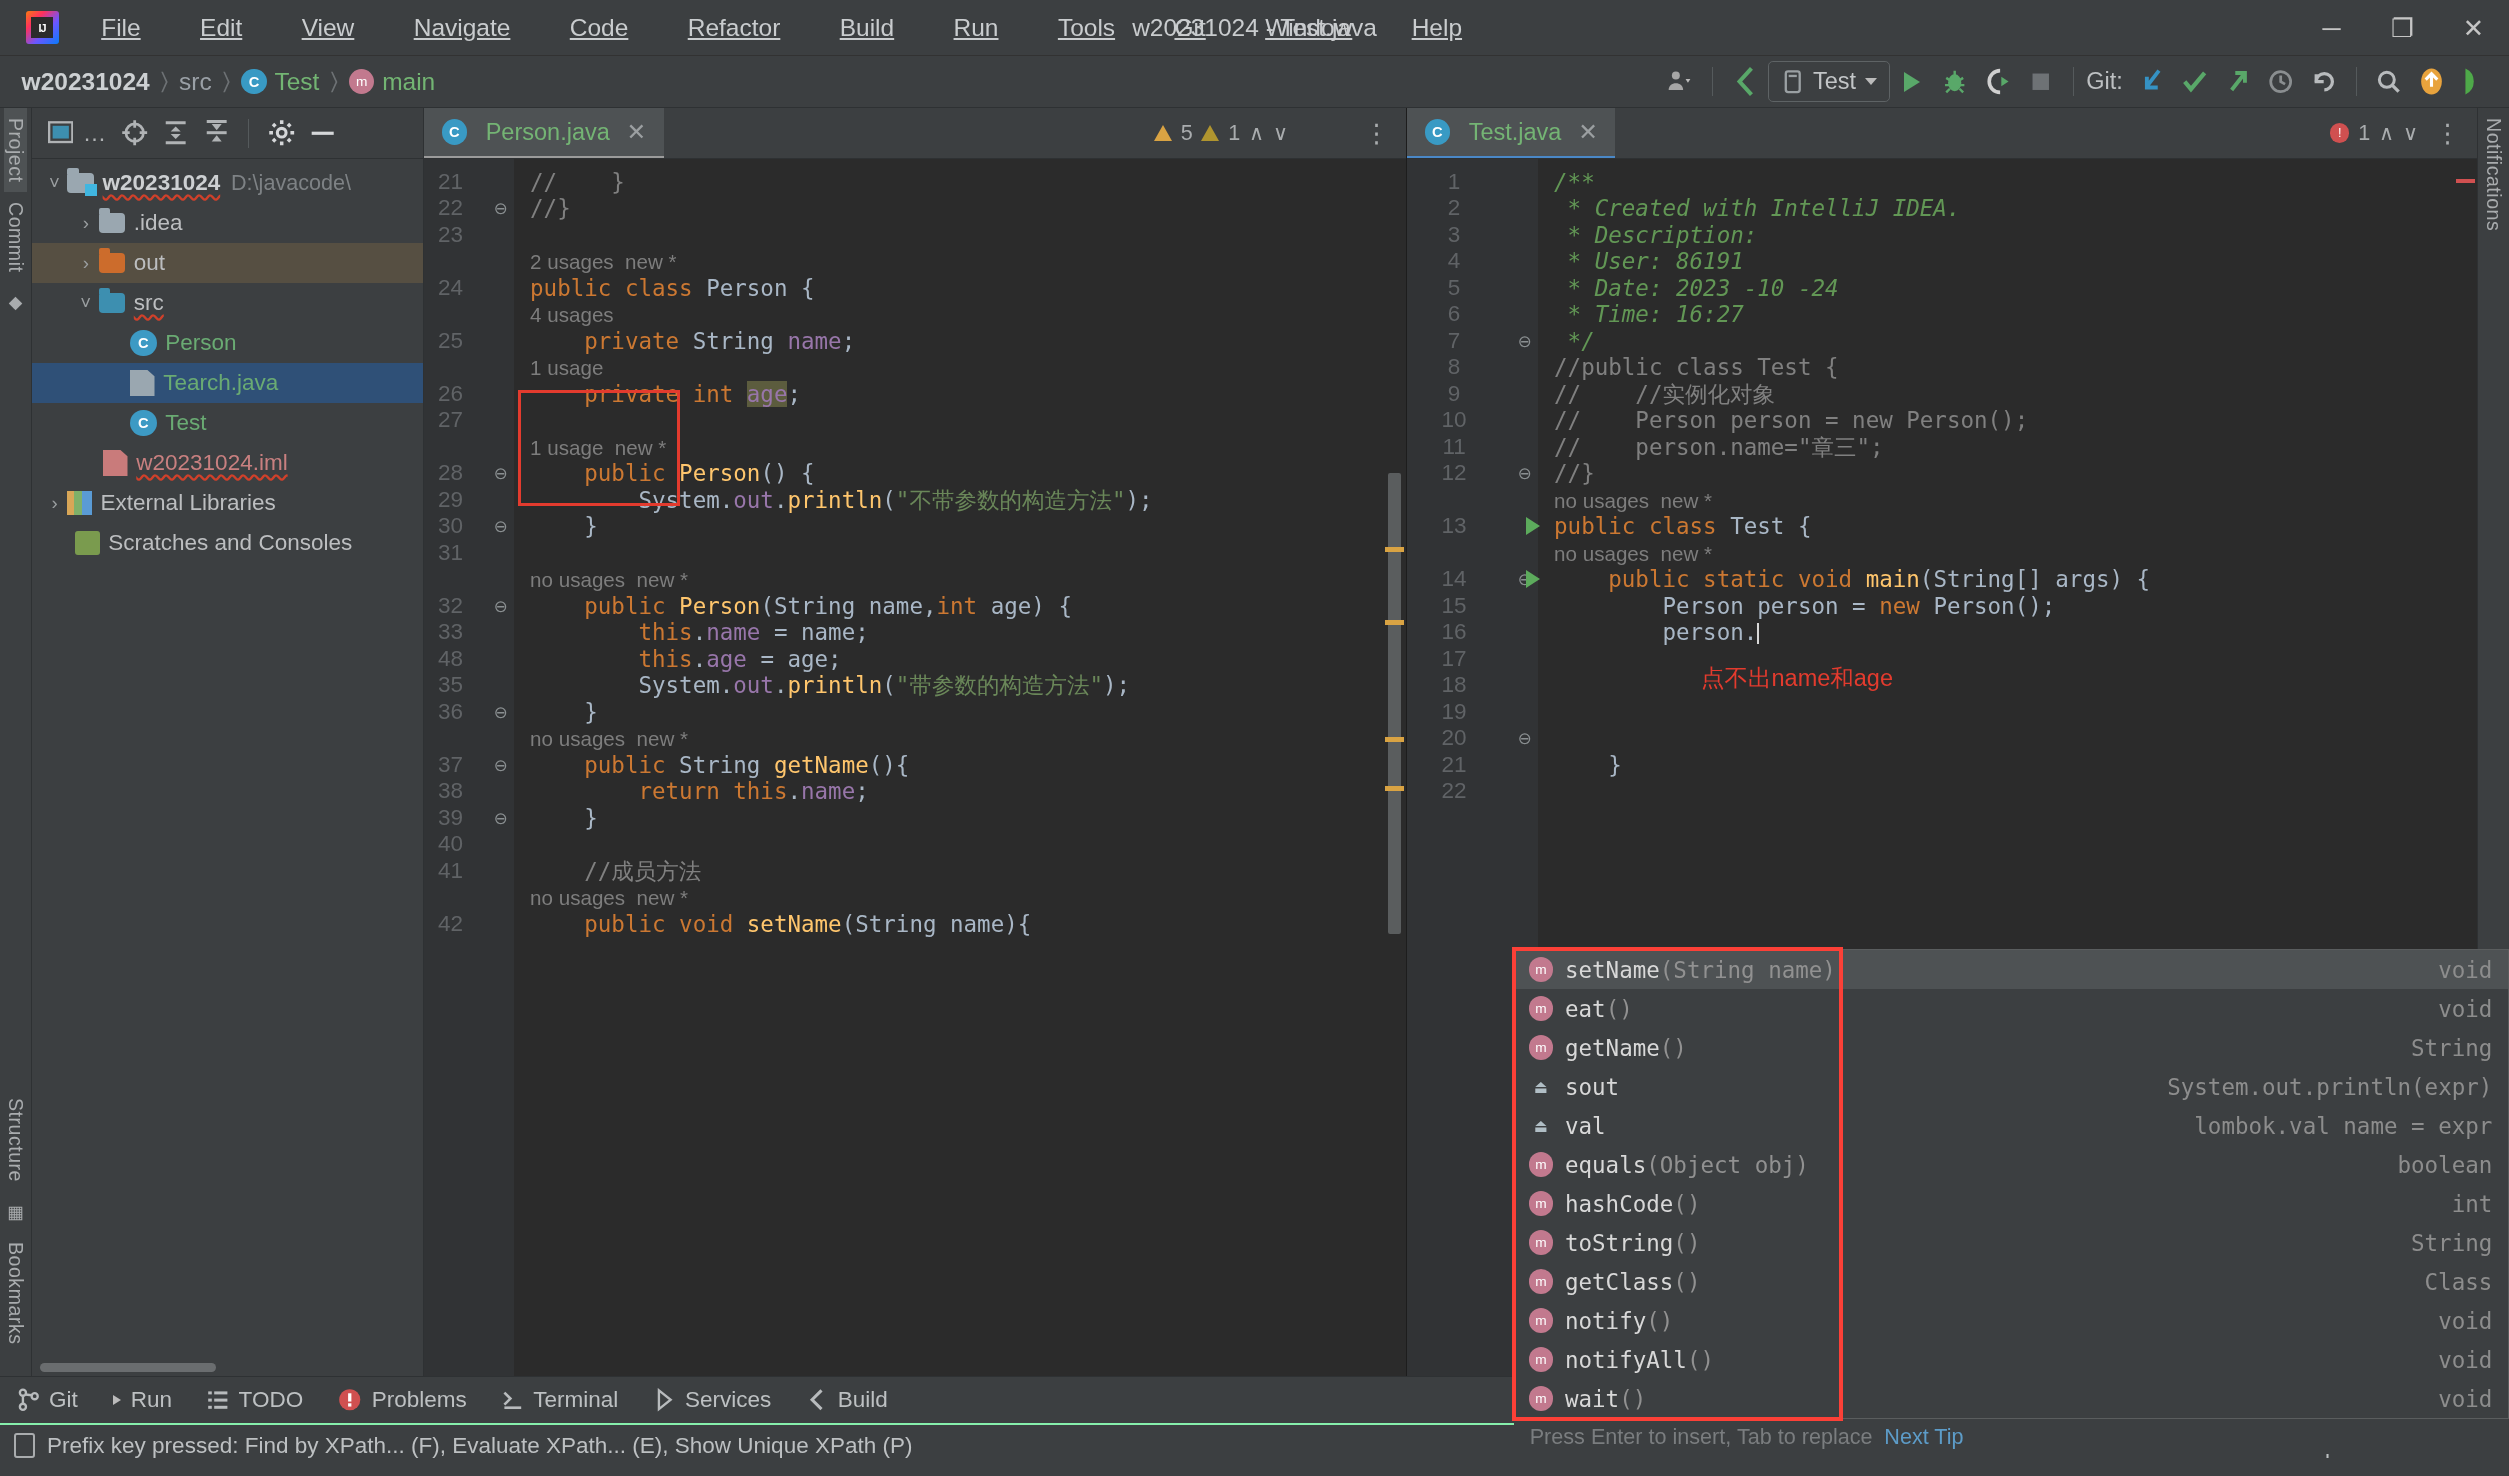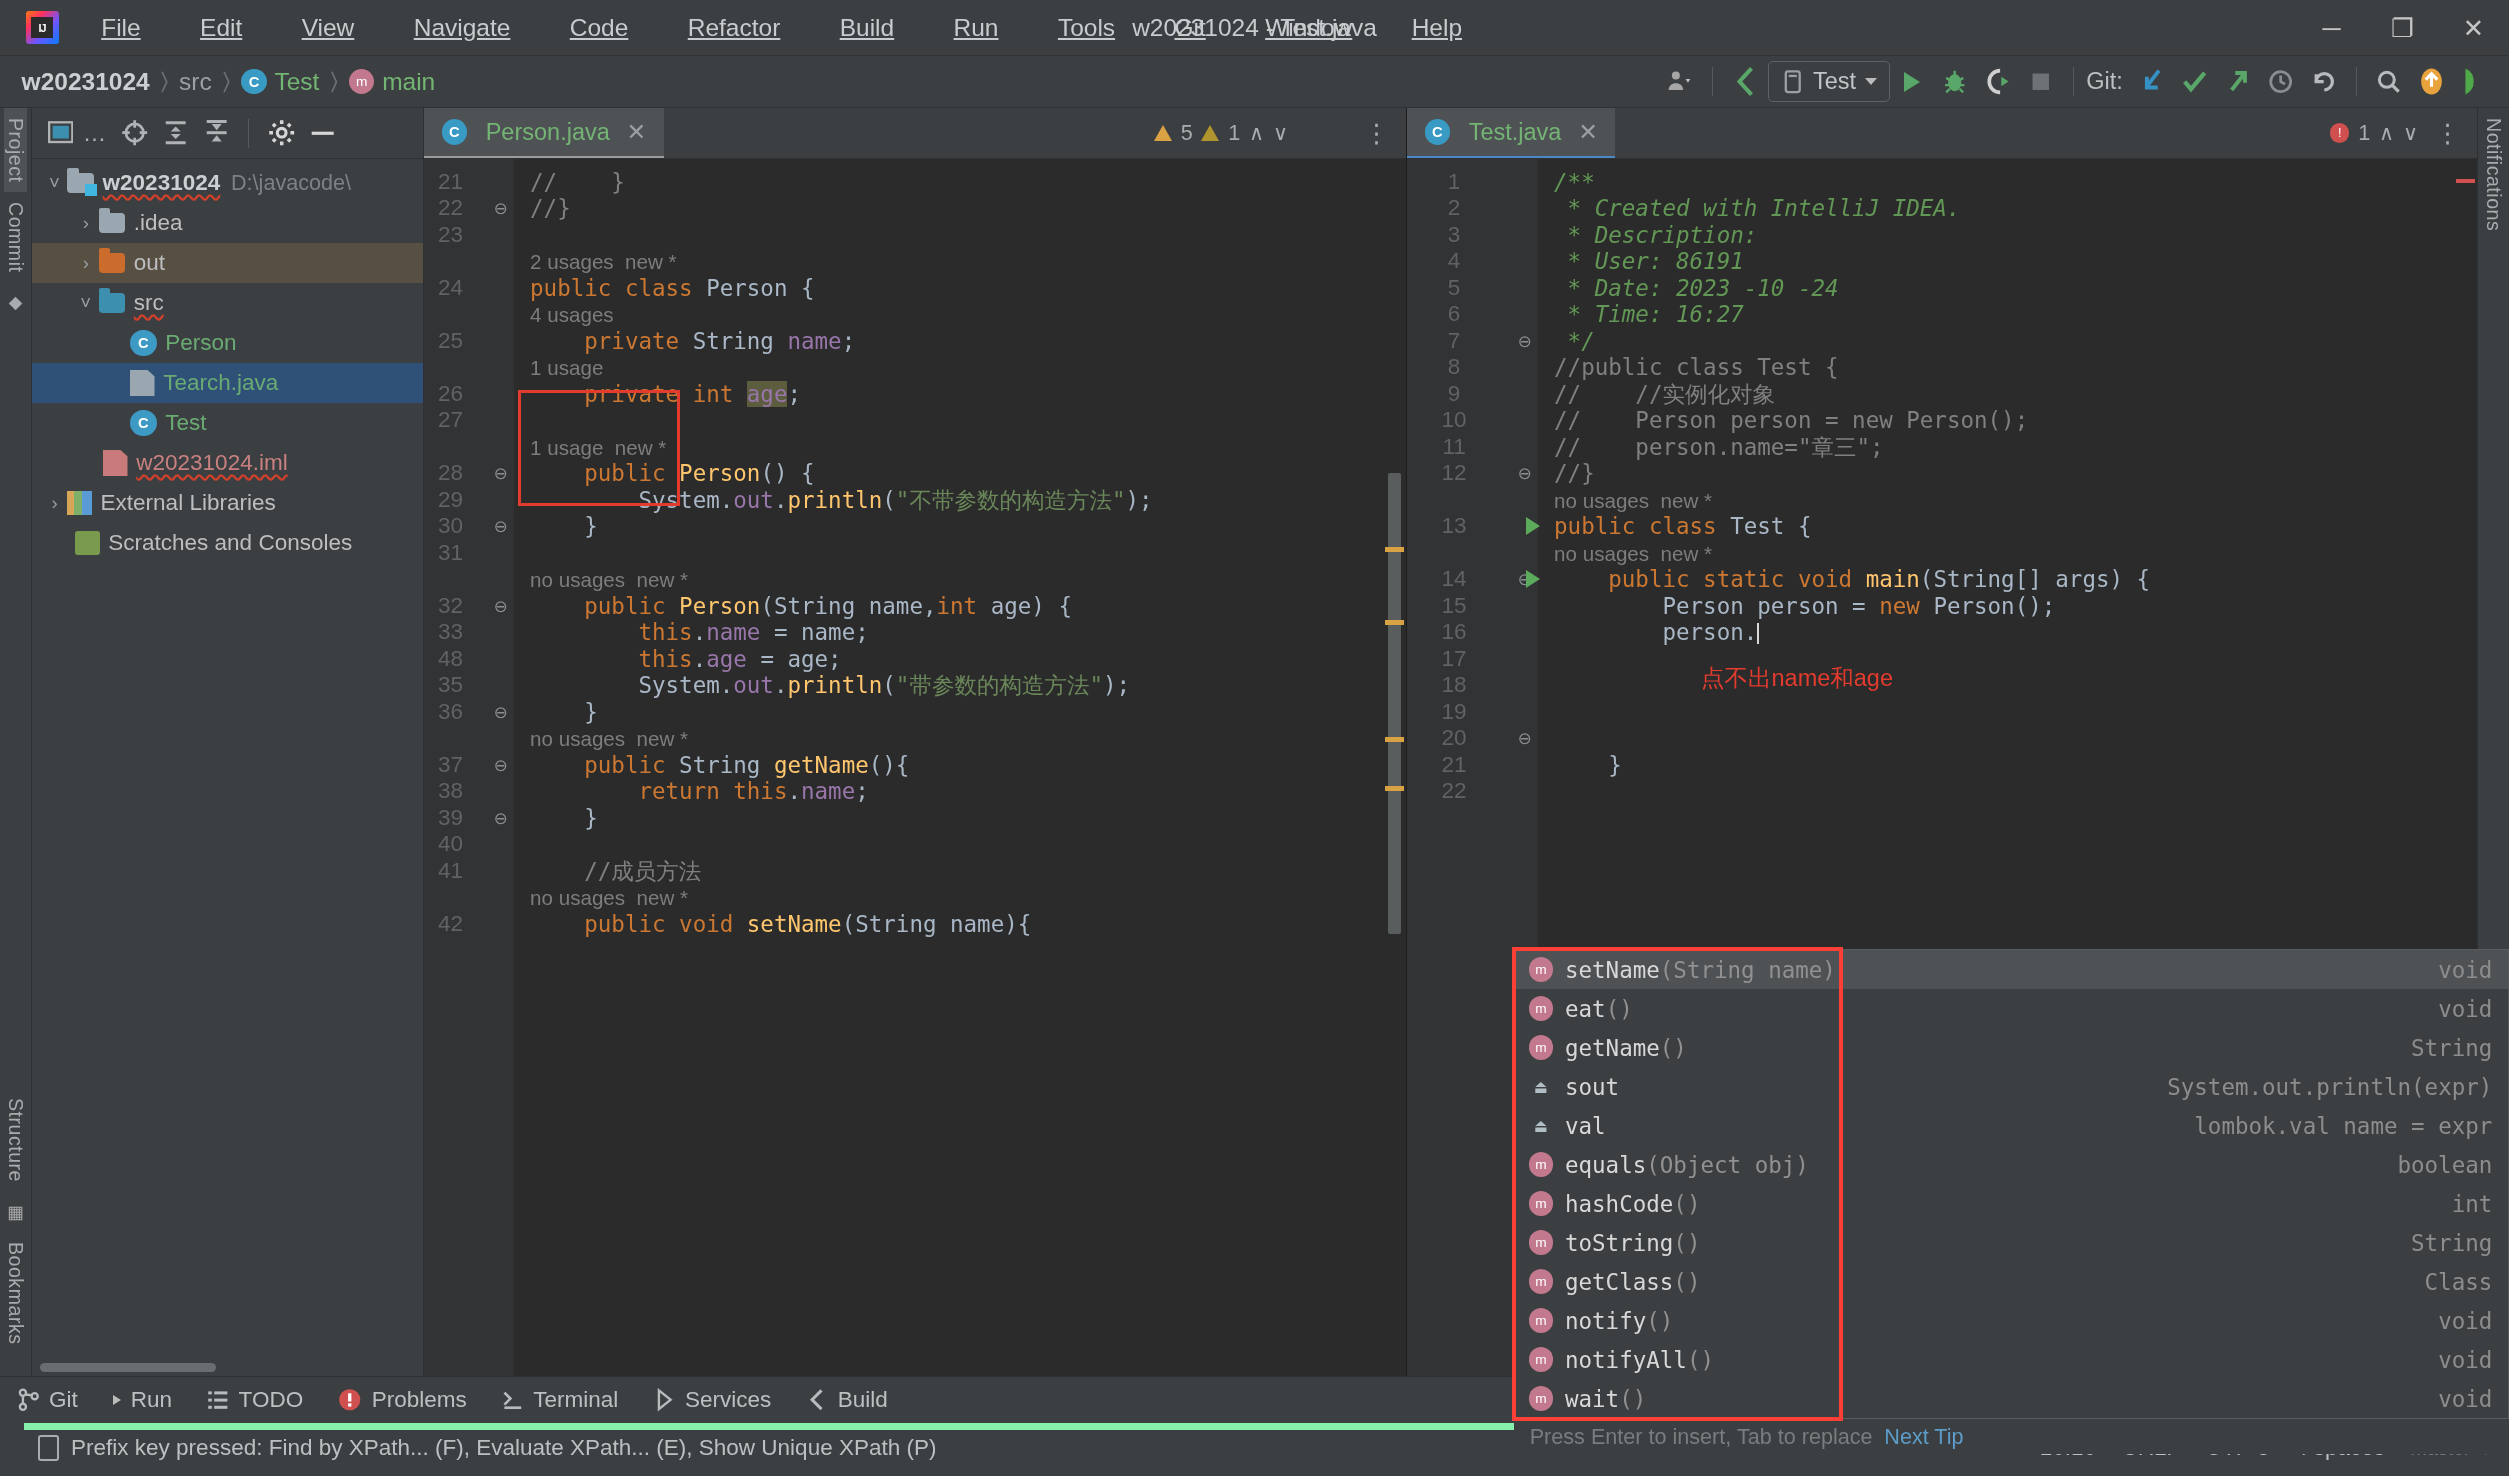--- a/index.html
+++ b/index.html
@@ -173,21 +173,21 @@
     background:#3c3f41;color:#7a7d7f;font-size:21.6px;display:flex;align-items:center;
     padding-left:15.7px;z-index:41;}
   #popup-hint .nexttip{color:#5d9cc8;margin-left:11.8px;}
 
   
   #toolwin { height:47px; background:#3c3f41; display:flex; align-items:center;
     border-top:1px solid #2e3133; gap:0; }
   .twbtn { display:flex;align-items:center;gap:9.8px;padding:0 17.6px;height:47px;font-size:22.5px;
     color:#bdc0c2; }
   #statusbar { height:43px; background:#3c3f41; display:flex; align-items:center;
-    border-top:7px solid #86efac; font-size:22.5px; color:#bdc0c2; position:relative;margin-left:24px; }
+    border-top:2px solid #86efac; font-size:22.5px; color:#bdc0c2; position:relative; }
   #status-left { display:flex; align-items:center; gap:11.8px; margin-left:13.7px; }
   #status-right { position:absolute; right:13.7px; display:flex; align-items:center; gap:25.5px; }
   .sb-ico{width:21.6px;height:25.5px;border:2px solid #a9acae;border-radius:2.9px;}
   .watermark{color:#8f8f8f;font-size:19.6px;opacity:.75;}
 </style>
 </head>
 <body>
 
 <div id="titlebar">
   <div id="ij-logo">

